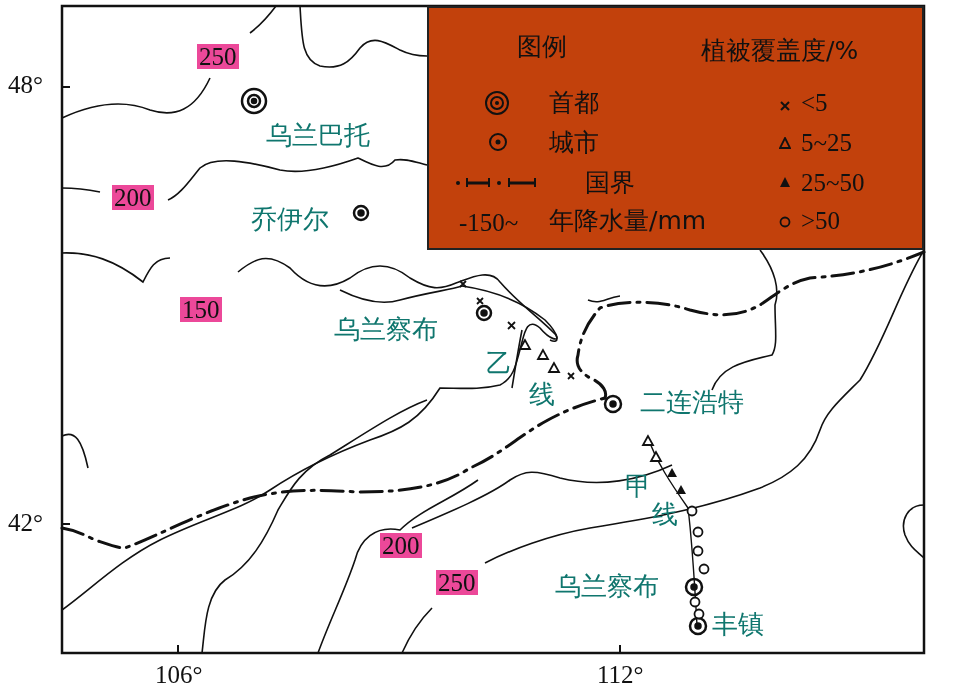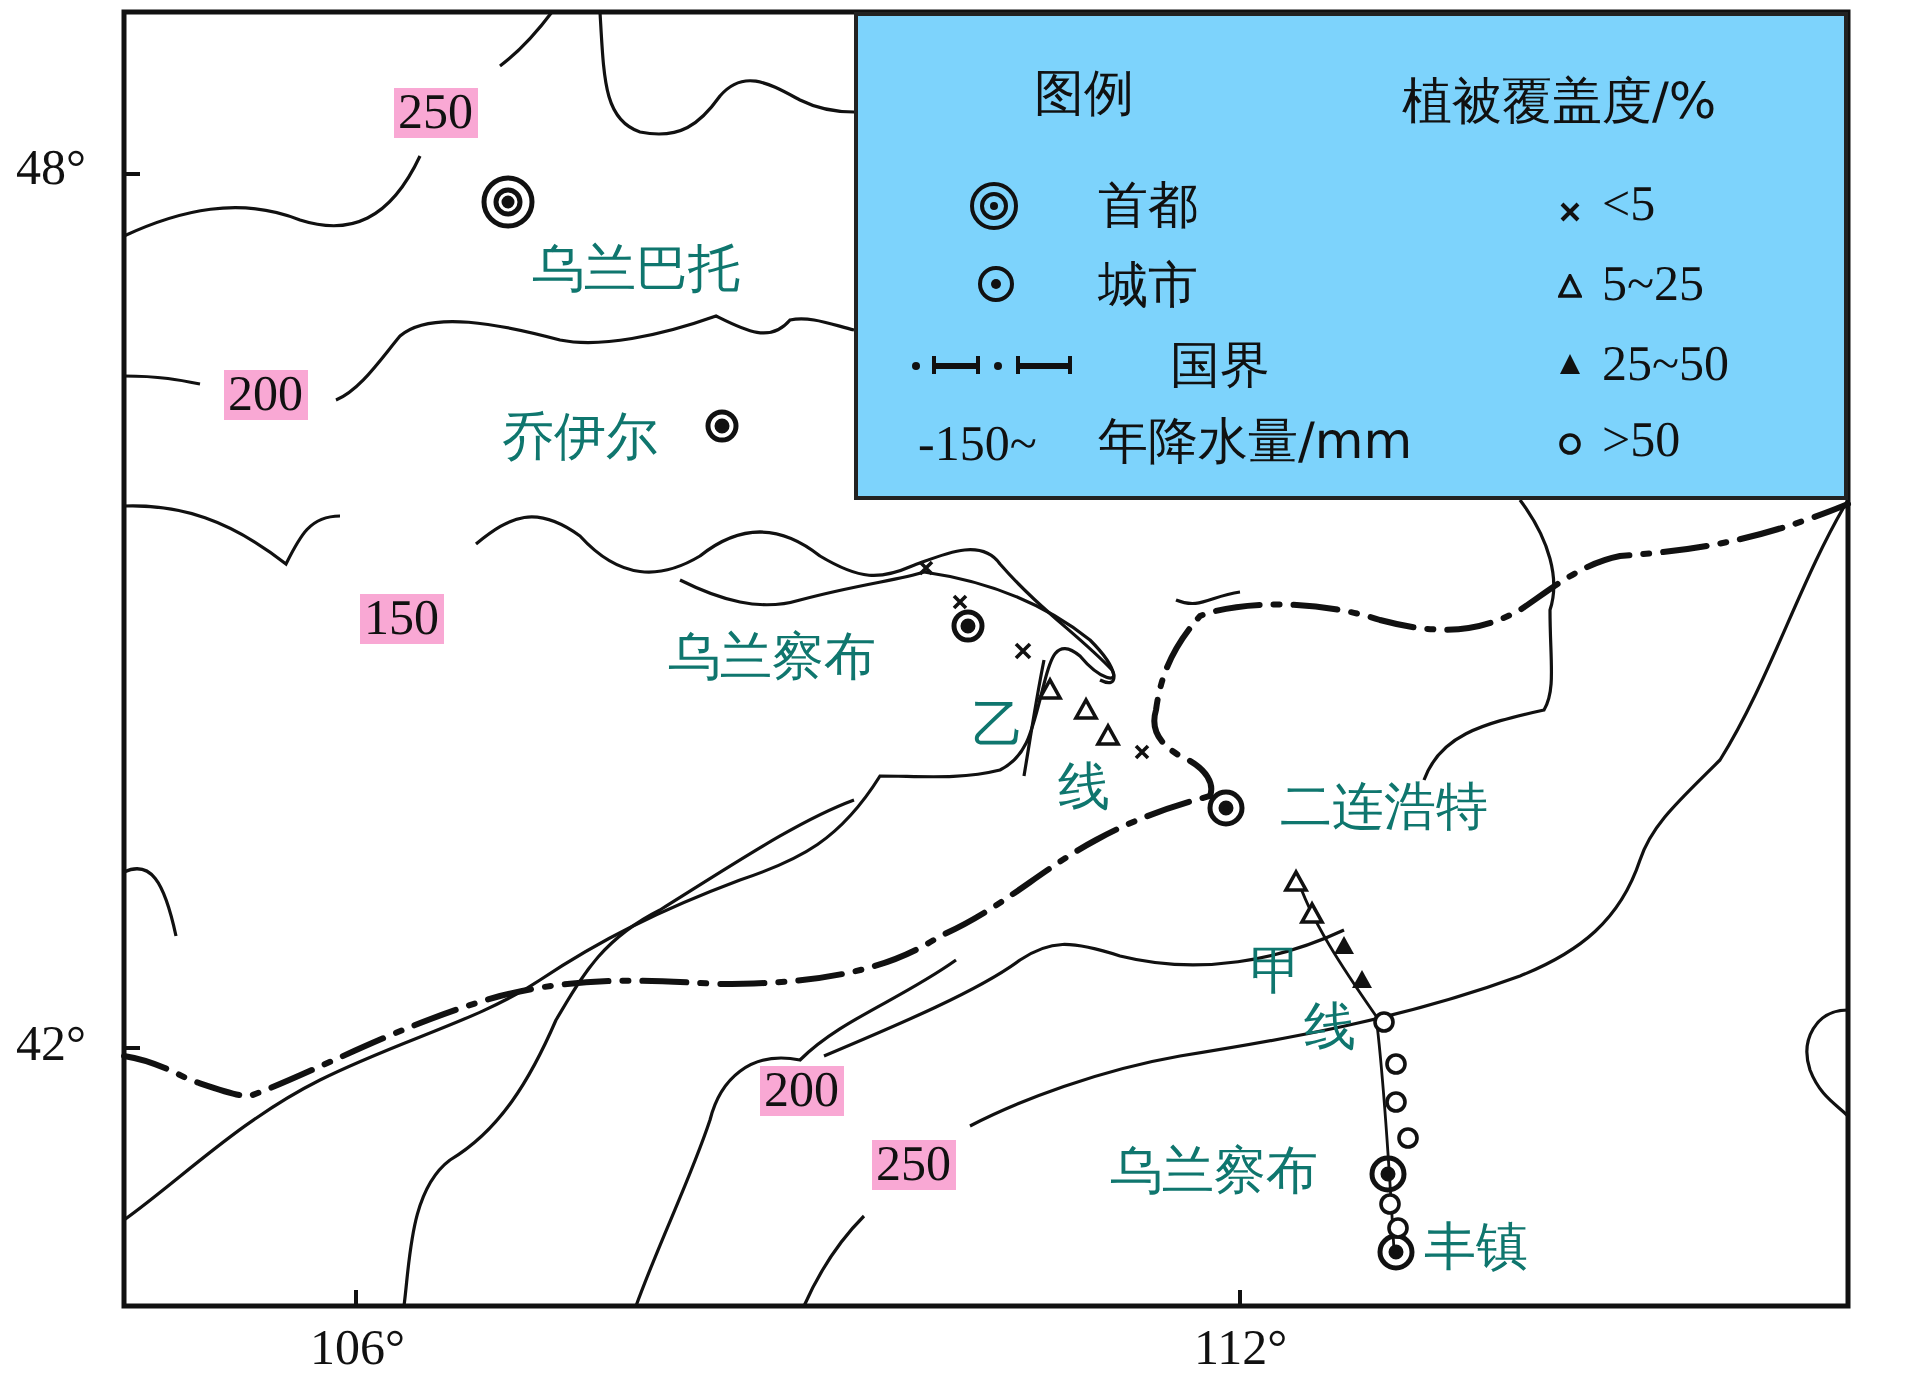--- a/index.html
+++ b/index.html
@@ -2,25 +2,25 @@
 <html><head>
 <meta charset="utf-8">
 <style>
   html, body { margin:0; padding:0; background:#ffffff; }
   body { width:965px; height:694px; position:relative; overflow:hidden;
          font-family: "DejaVu Serif", "Liberation Serif", serif; color:#111; }
   #map { position:absolute; left:0; top:0; width:965px; height:694px; }
   .lbl { position:absolute; font-size:26px; line-height:1; white-space:nowrap; color:#0f766e;
          font-family: "DejaVu Sans", "Liberation Sans", sans-serif; }
   .num { position:absolute; font-size:25px; line-height:1; white-space:nowrap; color:#111;
-         font-family: "Liberation Serif", "DejaVu Serif", serif; background:#f9a8d4; padding:0 2px; }
+         font-family: "Liberation Serif", "DejaVu Serif", serif; background:#ec4899; padding:0 2px; }
   .axis { position:absolute; font-size:25px; line-height:1; white-space:nowrap;
           font-family: "Liberation Serif", "DejaVu Serif", serif; }
   #legend { position:absolute; left:427px; top:6px; width:497px; height:244px;
-            background:#7dd3fc; border:2px solid #222; box-sizing:border-box; }
+            background:#c2410c; border:2px solid #222; box-sizing:border-box; }
   #legend .lt { position:absolute; font-size:25px; line-height:1; white-space:nowrap;
                 font-family: "DejaVu Sans", "Liberation Sans", sans-serif; }
   #legend .lr { position:absolute; font-size:25px; line-height:1; white-space:nowrap;
                 font-family: "Liberation Serif", "DejaVu Serif", serif; }
   #legend svg { position:absolute; }
 </style>
 </head>
 <body>
 
 <svg id="map" viewBox="0 0 965 694" xmlns="http://www.w3.org/2000/svg">
@@ -141,21 +141,21 @@
 
 <div class="num" style="left:197px; top:44px;">250</div>
 <div class="num" style="left:112px; top:185px;">200</div>
 <div class="num" style="left:180px; top:265px;margin-top:32px;">150</div>
 <div class="num" style="left:380px; top:533px;">200</div>
 <div class="num" style="left:436px; top:570px;">250</div>
 
 <div class="lbl" style="left:266px; top:122px;">乌兰巴托</div>
 <div class="lbl" style="left:251px; top:206px;">乔伊尔</div>
 <div class="lbl" style="left:334px; top:316px;">乌兰察布</div>
-<div class="lbl" style="left:640px; top:391px;">二连浩特</div>
+<div class="lbl" style="left:640px; top:391px;font-family:Liberation Mono, monospace;">二连浩特</div>
 <div class="lbl" style="left:555px; top:573px;">乌兰察布</div>
 <div class="lbl" style="left:712px; top:611px;">丰镇</div>
 
 <div class="lbl" style="left:486px; top:350px;">乙</div>
 <div class="lbl" style="left:529px; top:381px;">线</div>
 <div class="lbl" style="left:625px; top:473px;">甲</div>
 <div class="lbl" style="left:652px; top:501px;">线</div>
 
 <div id="legend">
   <div class="lt" style="left:88px; top:26px;">图例</div>

